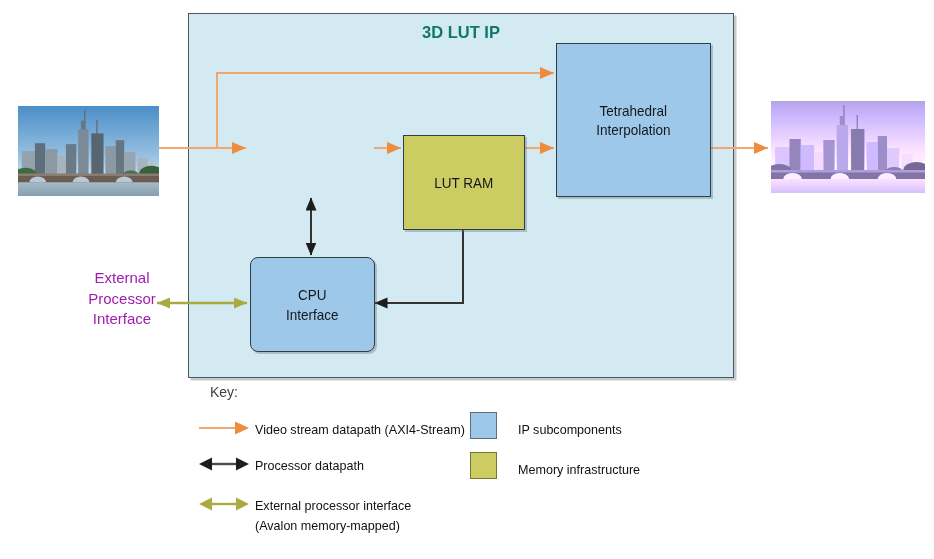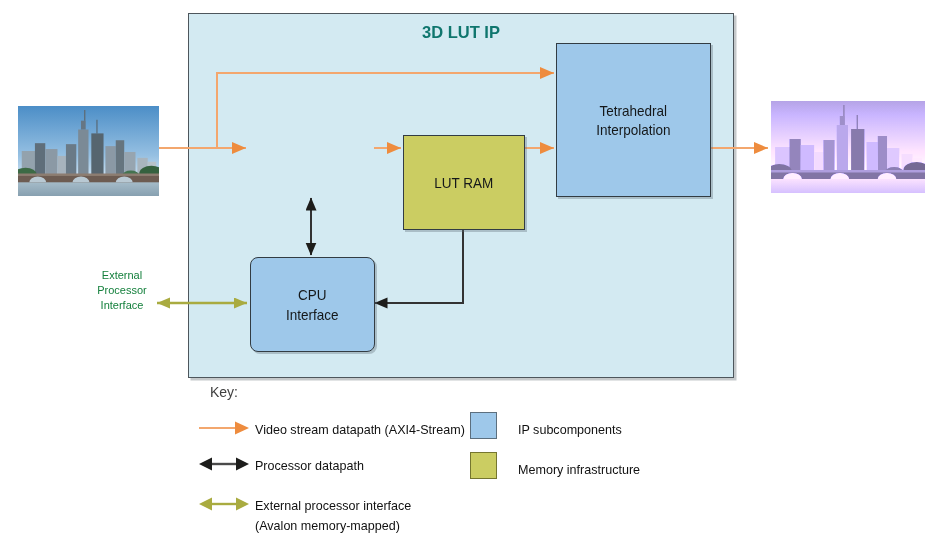--- a/index.html
+++ b/index.html
@@ -33,21 +33,21 @@
     display:inline-block; transform:scaleX(.9);
   }
   #block-address-decode { left:248px; top:103px; width:125px; height:93px; }
   #block-lut-ram        { left:403px; top:103px; width:120px; height:93px;margin-top:32px; }
   #block-tetrahedral    { left:556px; top:43px;  width:153px; height:152px; }
   #block-cpu-interface  { left:250px; top:257px; width:123px; height:93px;border-radius:8px; }
 
   
   .ext-label {
     position:absolute; left:58px; top:268px; width:128px; text-align:center;
-    font-size:11px; line-height:1.38; white-space:pre-line; color:#15803d; z-index:3;
+    font-size:15px; line-height:1.38; white-space:pre-line; color:#a21caf; z-index:3;
   }
 
   
   #svg-arrows { position:absolute; left:0; top:0; z-index:2; }
   .ln-orange { stroke:var(--arrow-orange-line,#f3a76e); }
   .ln-olive  { stroke:var(--arrow-olive,#a9ab40); }
   .ln-black  { stroke:#333333; }
   .mk-orange { fill:var(--arrow-orange,#ee8c3e); }
   .mk-black  { fill:var(--arrow-black,#1d1d1b); }
   .mk-olive  { fill:var(--arrow-olive,#a9ab40); }

